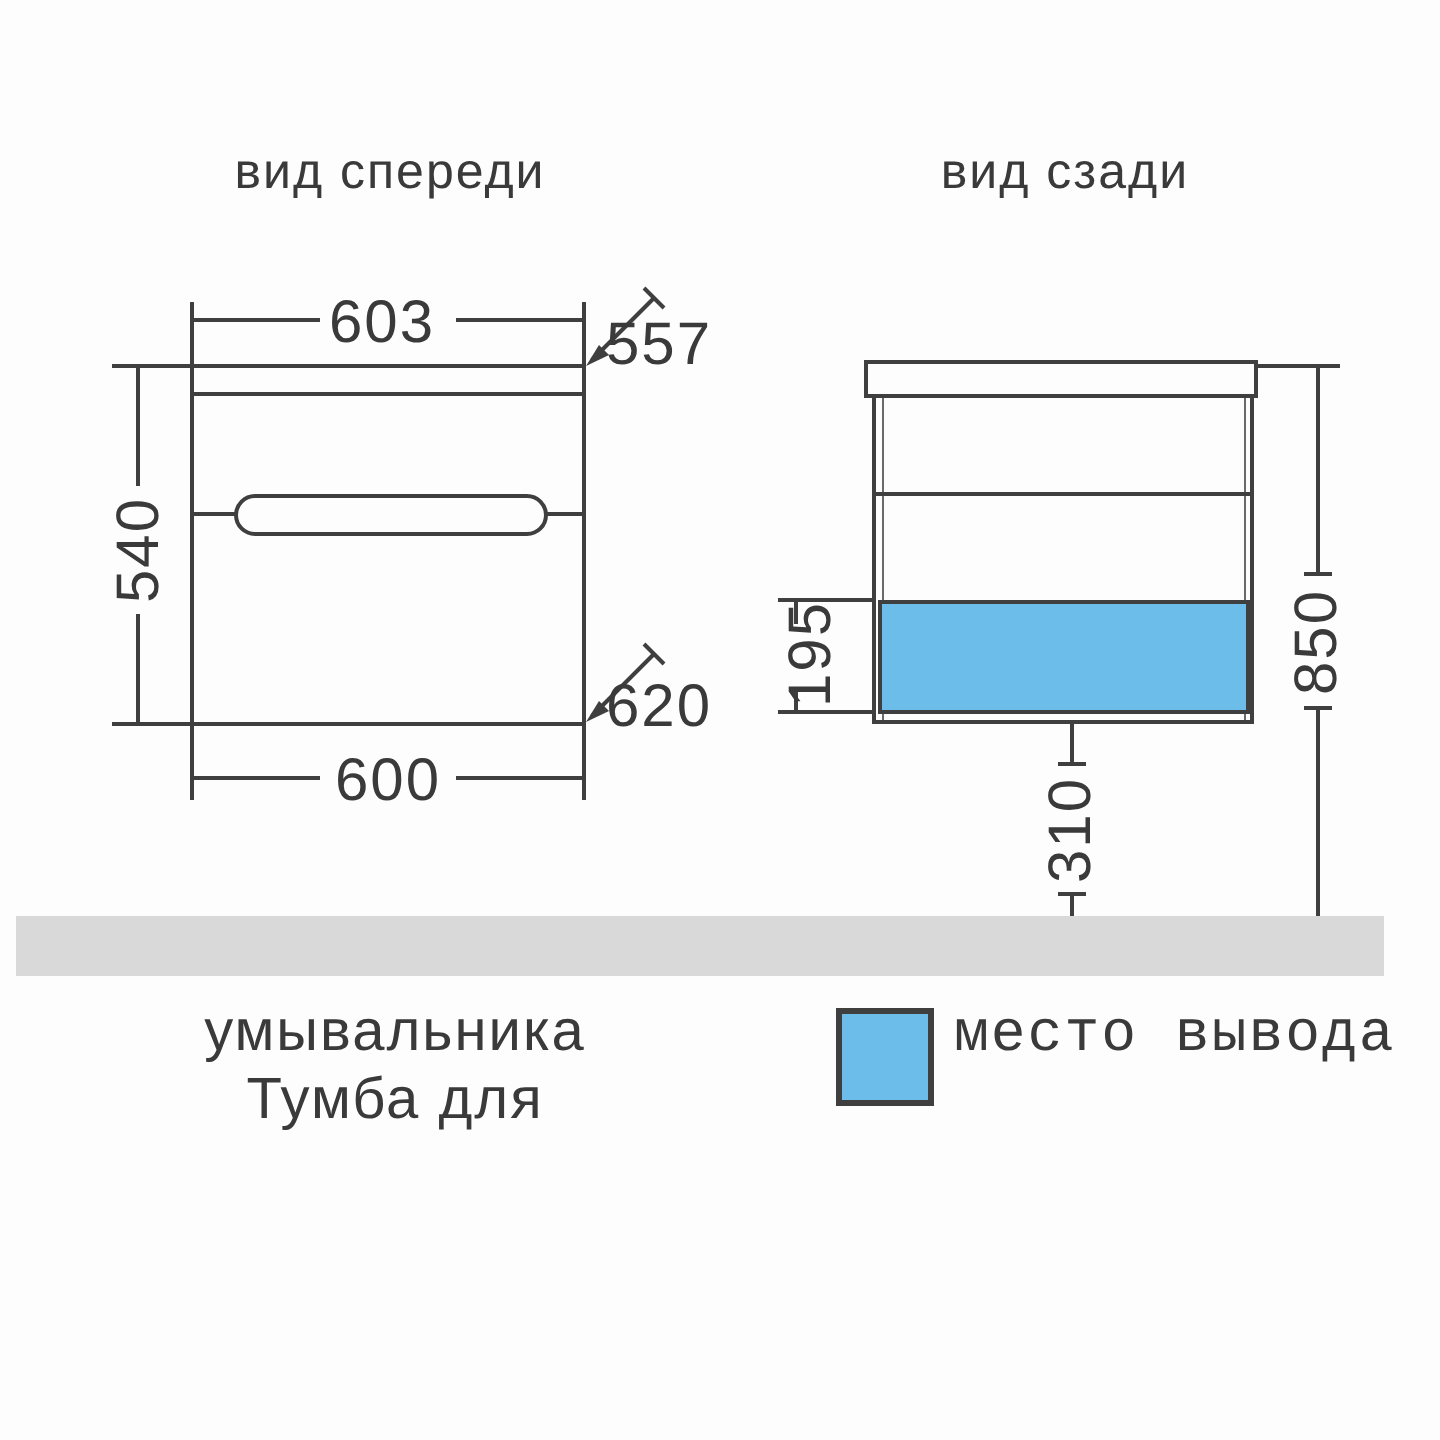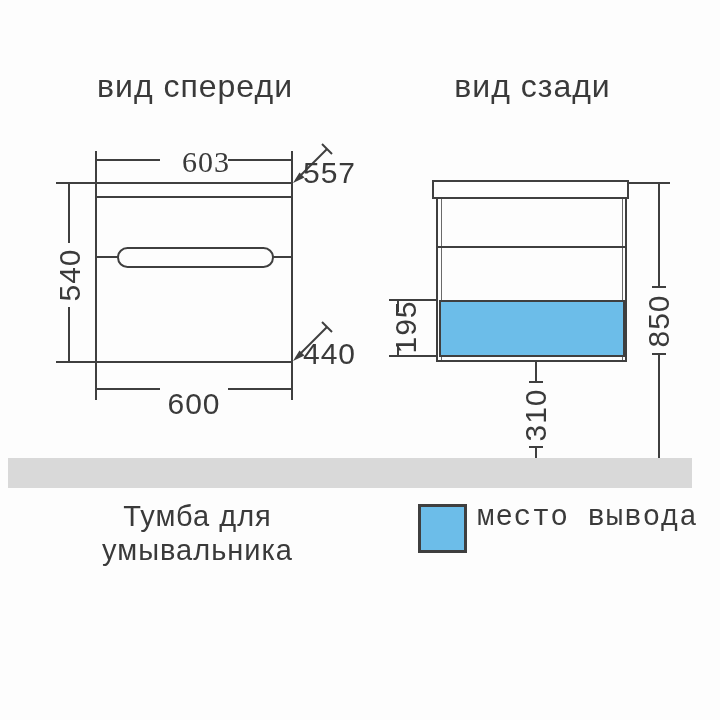--- a/index.html
+++ b/index.html
@@ -4,21 +4,21 @@
 <style>
   html,body{margin:0;padding:0;}
   body{width:720px;height:720px;position:relative;background:#fdfdfd;
        font-family:"Liberation Sans","DejaVu Sans",sans-serif;color:#3a3a3a;}
   *,*:before,*:after{box-sizing:border-box;}
   .abs{position:absolute;}
   .hline{position:absolute;height:2px;background:#3f3f3f;}
   .vline{position:absolute;width:2px;background:#3f3f3f;}
   .thin-vline{position:absolute;width:1px;background:#6a6a6a;}
   .outline{position:absolute;border:2px solid #3f3f3f;background:transparent;}
-  .view-title{position:absolute;font-size:32px;letter-spacing:1px;text-align:center;height:32px;line-height:32px;}
+  .view-title{position:absolute;font-size:25px;letter-spacing:1px;text-align:center;height:32px;line-height:32px;}
   .dim{position:absolute;font-size:30px;letter-spacing:1px;text-align:center;height:30px;line-height:30px;white-space:nowrap;}
   .dim-rot{transform:rotate(-90deg);}
   .leader{position:absolute;width:50px;height:50px;}
   .leader svg{display:block;}
   .caption{position:absolute;left:5px;top:499px;width:385px;text-align:center;
            font-size:29px;line-height:34px;letter-spacing:1px;}
   .legend-text{position:absolute;left:477px;top:500px;font-size:29px;line-height:35px;letter-spacing:1px;white-space:nowrap;font-family:Liberation Mono, monospace;}
   .swatch{position:absolute;left:418px;top:504px;width:49px;height:49px;border:3px solid #3f3f3f;}
   .floor-band{position:absolute;left:8px;top:458px;width:684px;height:30px;background:#d9d9d9;}
   .blue-zone{position:absolute;left:439px;top:300px;width:186px;height:57px;border:2px solid #3f3f3f;}
@@ -31,21 +31,21 @@
 <div class="outline" style="left:95px;top:182px;width:198px;height:181px;"></div>
 <div class="hline" style="left:96px;top:196px;width:196px;"></div>
 <div class="outline" style="left:117px;top:247px;width:157px;height:21px;border-radius:11px;background:#fdfdfd;"></div>
 <div class="hline" style="left:96px;top:256px;width:22px;"></div>
 <div class="hline" style="left:272px;top:256px;width:20px;"></div>
 
 <div class="vline" style="left:95px;top:151px;height:32px;"></div>
 <div class="vline" style="left:291px;top:151px;height:32px;"></div>
 <div class="hline" style="left:96px;top:159px;width:64px;"></div>
 <div class="hline" style="left:228px;top:159px;width:64px;"></div>
-<div class="dim" style="left:164px;top:147px;width:84px;font-family:Liberation Serif, serif;">603</div>
+<div class="dim" style="left:149px;top:147px;width:84px;">603</div>
 
 <div class="leader" style="left:288px;top:139px;">
   <svg width="50" height="50" viewBox="0 0 50 50">
     <line x1="8" y1="41" x2="39" y2="10" stroke="#3f3f3f" stroke-width="2"></line>
     <line x1="34" y1="5" x2="44" y2="15" stroke="#3f3f3f" stroke-width="2"></line>
     <polygon points="5,44 16.5,38.5 11.5,33.5" fill="#3f3f3f"></polygon>
   </svg>
 </div>
 <div class="dim" style="left:303px;top:158px;width:58px;text-align:left;">557</div>
 
@@ -55,27 +55,27 @@
 <div class="vline" style="left:68px;top:307px;height:55px;"></div>
 <div class="dim dim-rot" style="left:30px;top:260px;width:80px;">540</div>
 
 <div class="leader" style="left:288px;top:317px;">
   <svg width="50" height="50" viewBox="0 0 50 50">
     <line x1="8" y1="41" x2="39" y2="10" stroke="#3f3f3f" stroke-width="2"></line>
     <line x1="34" y1="5" x2="44" y2="15" stroke="#3f3f3f" stroke-width="2"></line>
     <polygon points="5,44 16.5,38.5 11.5,33.5" fill="#3f3f3f"></polygon>
   </svg>
 </div>
-<div class="dim" style="left:303px;top:339px;width:58px;text-align:left;">440</div>
+<div class="dim" style="left:303px;top:339px;width:58px;text-align:left;">620</div>
 
 <div class="vline" style="left:95px;top:363px;height:37px;"></div>
 <div class="vline" style="left:291px;top:363px;height:37px;"></div>
 <div class="hline" style="left:96px;top:388px;width:64px;"></div>
 <div class="hline" style="left:228px;top:388px;width:64px;"></div>
-<div class="dim" style="left:152px;top:376px;width:84px;margin-top:13px;">600</div>
+<div class="dim" style="left:152px;top:376px;width:84px;">600</div>
 
 <div class="view-title abs" style="left:425px;top:70px;width:215px;">вид сзади</div>
 
 <div class="outline" style="left:432px;top:180px;width:197px;height:19px;"></div>
 <div class="outline" style="left:436px;top:197px;width:191px;height:165px;"></div>
 <div class="thin-vline" style="left:441px;top:199px;height:161px;"></div>
 <div class="thin-vline" style="left:622px;top:199px;height:161px;"></div>
 <div class="hline" style="left:438px;top:246px;width:187px;"></div>
 <div class="blue-zone" style="background: rgb(108, 189, 233);"></div>
 
@@ -94,20 +94,20 @@
 
 <div class="vline" style="left:535px;top:362px;height:20px;"></div>
 <div class="vline" style="left:535px;top:448px;height:10px;"></div>
 <div class="hline" style="left:529px;top:381px;width:14px;"></div>
 <div class="hline" style="left:529px;top:446px;width:14px;"></div>
 <div class="dim dim-rot" style="left:496px;top:400px;width:80px;">310</div>
 
 <div class="floor-band" style="background: rgb(217, 217, 217);"></div>
 
 <div class="caption">
+  <div>умывальника</div>
   <div>Тумба для</div>
-  <div>умывальника</div>
 </div>
 
 <div class="swatch" style="background: rgb(108, 189, 233);"></div>
 <div class="legend-text">
   <div>место вывода</div>
 </div>
 
 </body></html>

